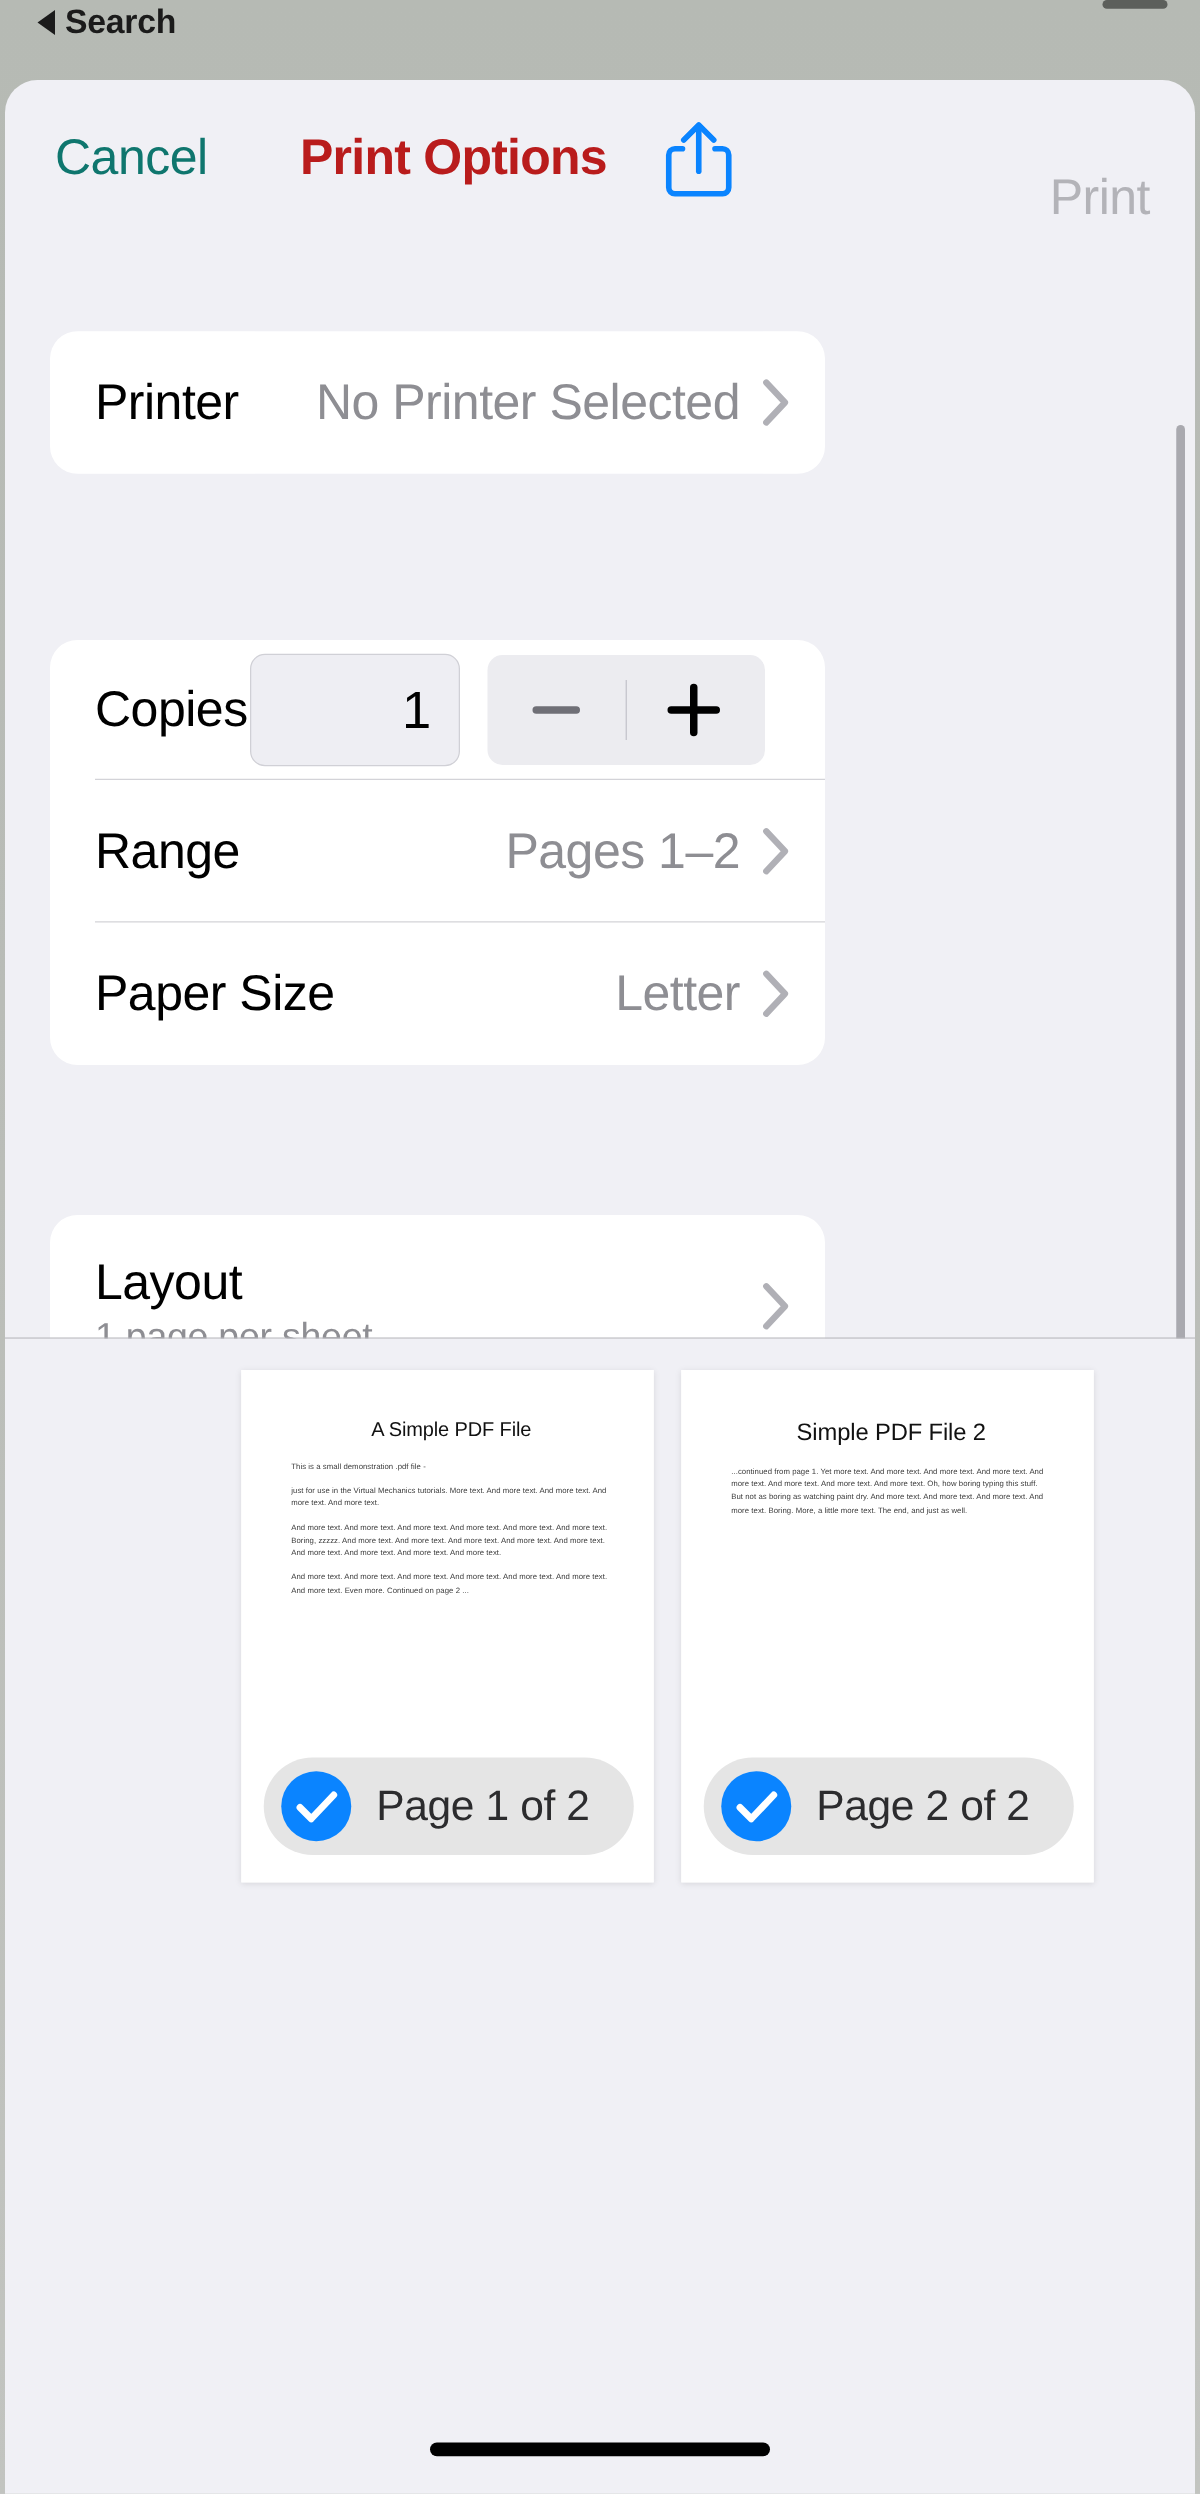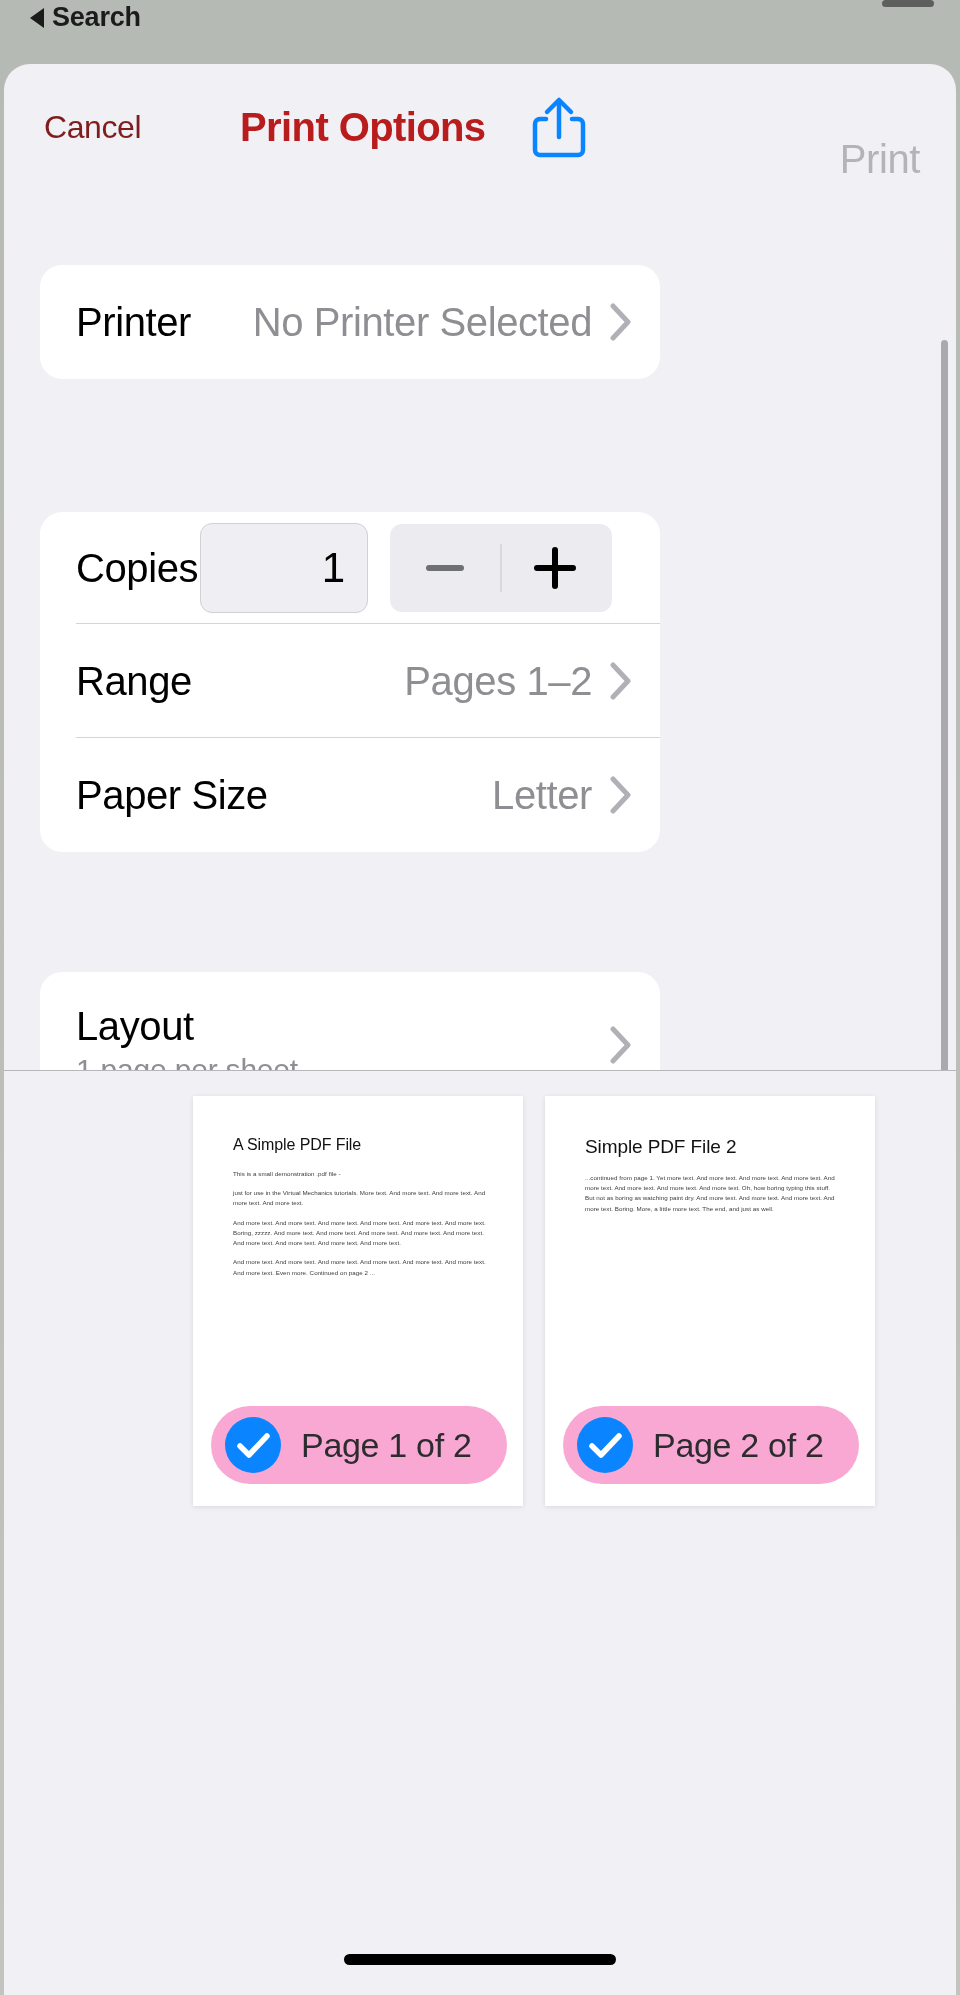--- a/index.html
+++ b/index.html
@@ -49,21 +49,21 @@
   }
 
   
   .navbar {
     position: relative;
     height: 126px;
     display: flex; align-items: center;
   }
   .nav-cancel {
     position: absolute; left: 40px; top: 50%; transform: translateY(-50%);
-    font-size: 32px; color: #7f1d1d; letter-spacing: -0.4px;
+    font-size: 40px; color: #0f766e; letter-spacing: -0.4px;
     background: none; border: none; cursor: pointer;
     font-family: inherit;
     text-align: right;
   }
   .nav-title {
     position: absolute; left: 236px; top: 50%; transform: translateY(-50%);
     font-size: 40px; font-weight: 700; color: #b91c1c; letter-spacing: -0.6px;
   }
   .nav-share {
     position: absolute; left: 524px; top: 50%; transform: translateY(-50%);
@@ -189,31 +189,31 @@
     overflow: hidden;
     cursor: pointer;
     flex: none;
   }
   .thumb-page {
     position: absolute; inset: 0; background: #fff;
     padding: 40px 34px 0 40px;
   }
   .pdf-title {
     font-size: 16px; color: #111; letter-spacing: -0.1px;
-    margin-bottom: 15px; font-weight: 400;
+    margin-bottom: 15px; font-weight: 400; text-align: center;
   }
   .pdf-title.small { font-size: 19px; }
   .pdf-para {
     font-size: 6.2px; line-height: 1.65; color: #3a3a3a;
     margin-bottom: 9px; letter-spacing: 0.05px;
   }
   .badge {
     position: absolute; left: 18px; bottom: 22px;
     height: 78px; min-width: 296px;
-    background: #f9a8d4;
+    background: #e5e5e5;
     border-radius: 39px;
     display: flex; align-items: center;
     padding: 0 30px 0 14px;
     gap: 20px;
     cursor: pointer;
   }
   .check-circle {
     width: 56px; height: 56px; border-radius: 50%;
     background: #0a84ff; flex: none;
     display: flex; align-items: center; justify-content: center;

